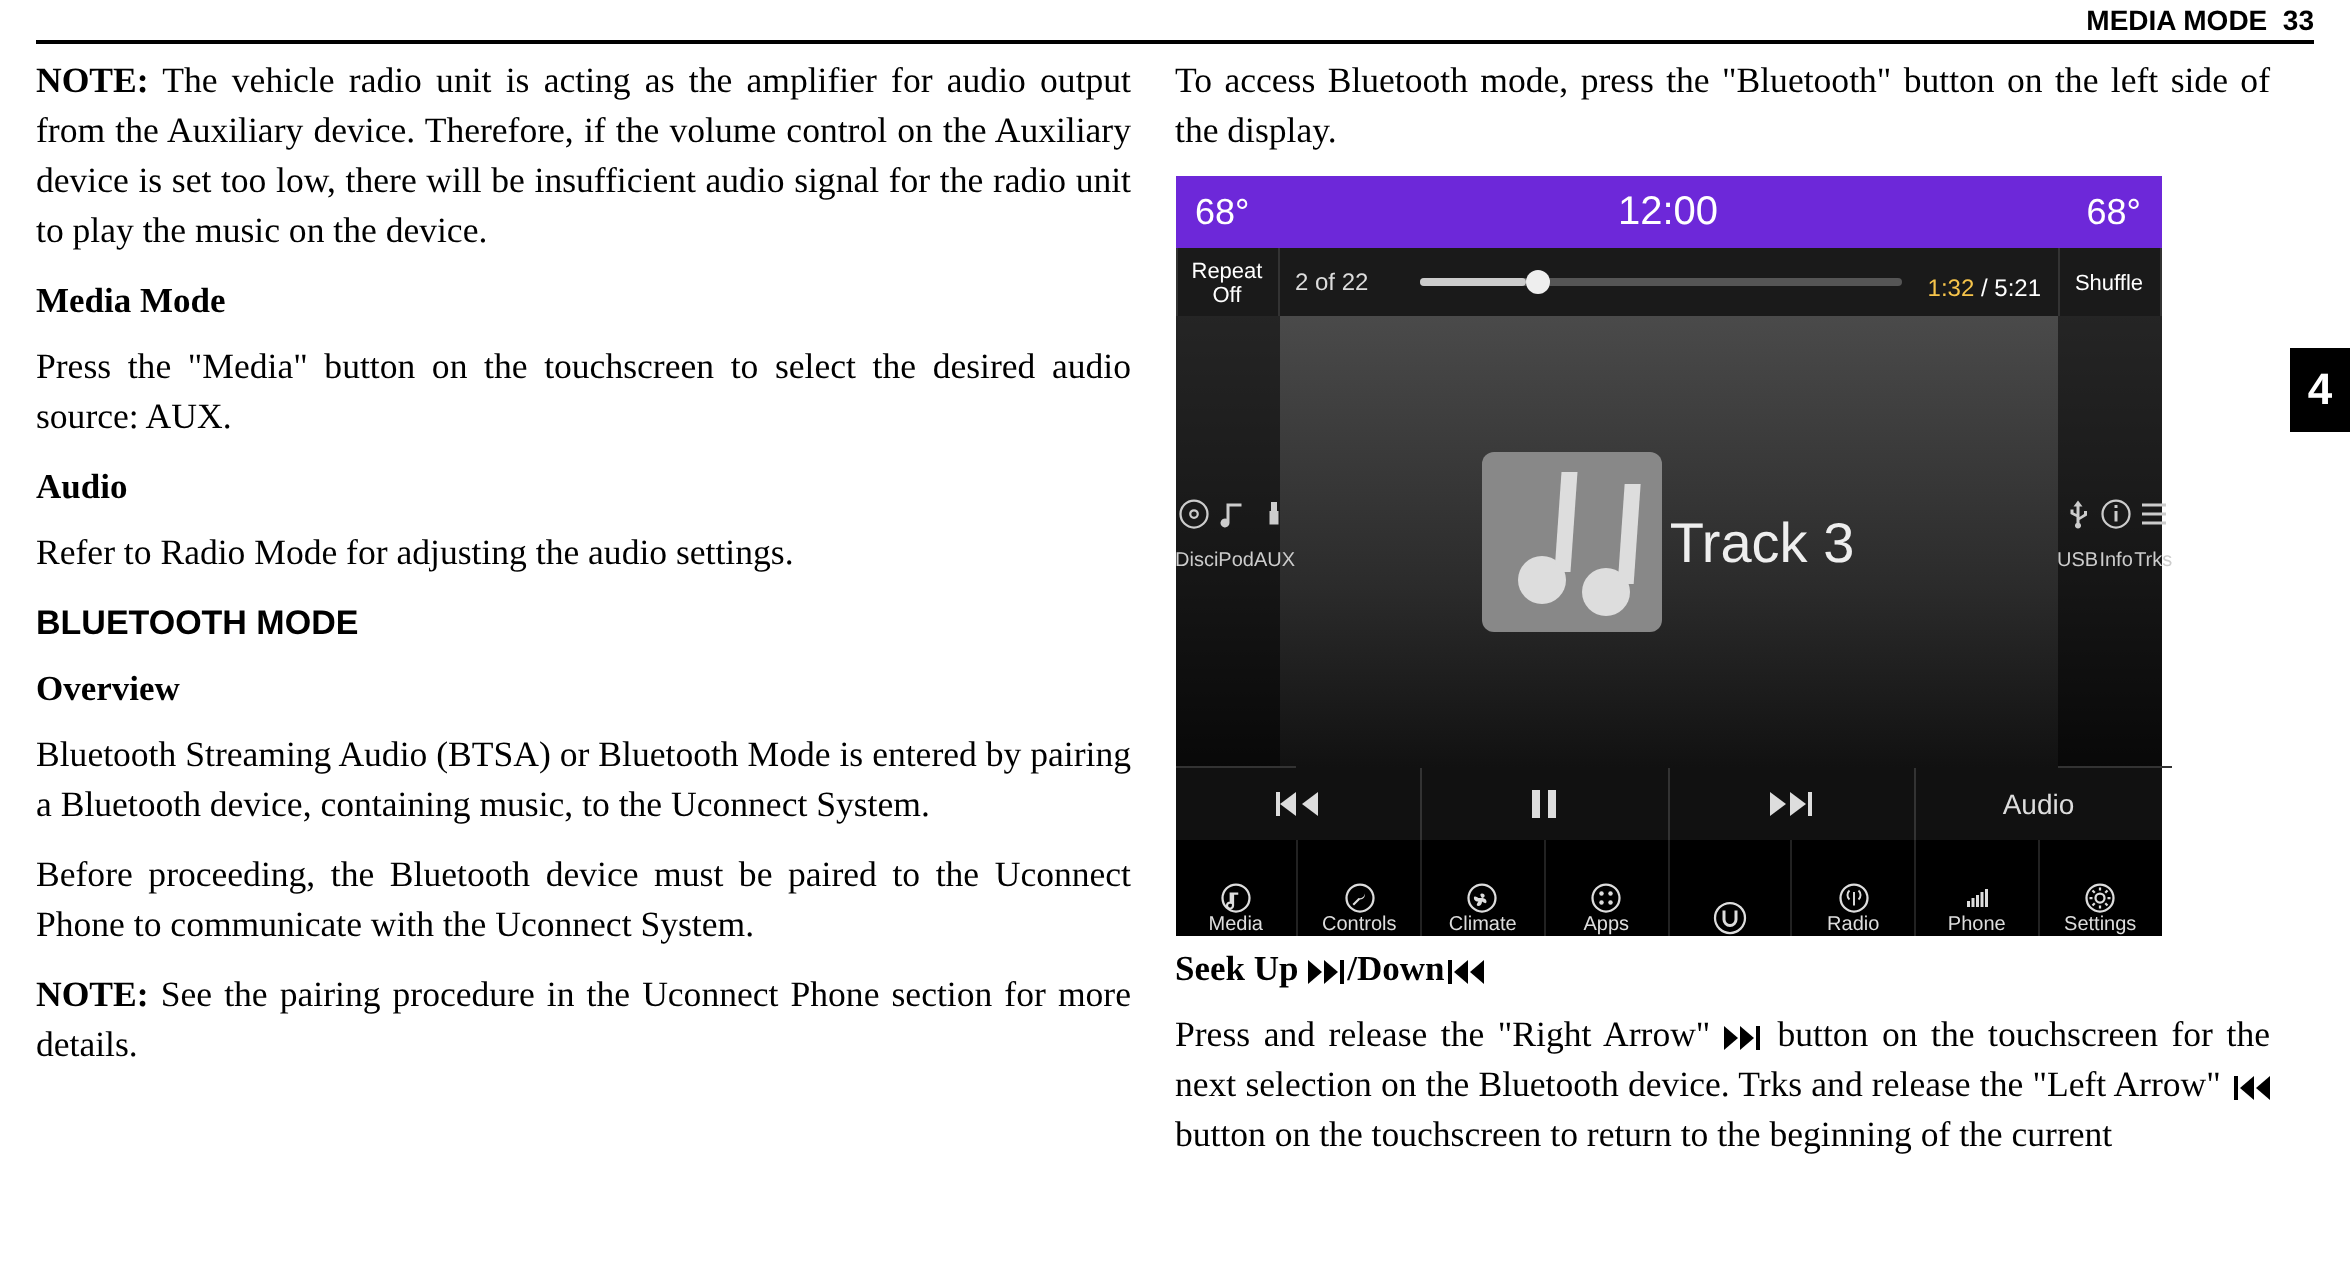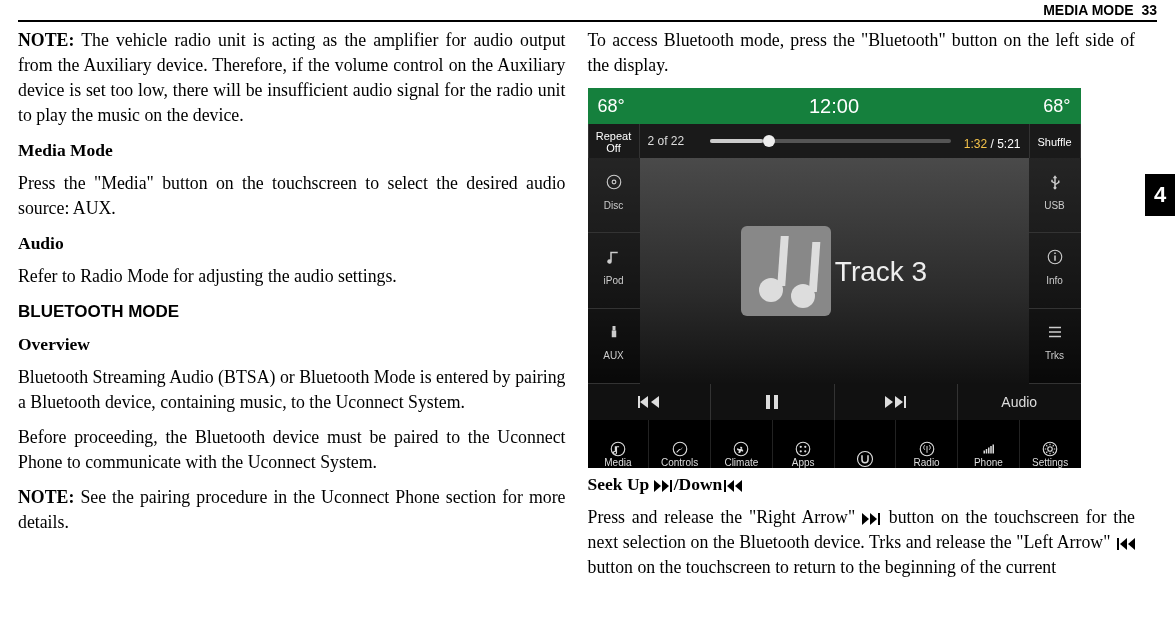--- a/index.html
+++ b/index.html
@@ -73,21 +73,21 @@
     margin-top: 2px;
     margin-bottom: 4px;
   }
   .u-statusbar {
     height: 36px;
     display: flex;
     align-items: center;
     justify-content: space-between;
     padding: 0 10px;
     font-size: 18px;
-    background: #15803d;
+    background: #6d28d9;
   }
   .u-statusbar .time { font-size: 20px; }
   .u-row2 {
     height: 34px;
     display: flex;
     align-items: stretch;
     background: #1a1a1a;
     font-size: 11px;
   }
   .u-row2 .end {
@@ -135,21 +135,21 @@
   .u-row2 .timetext .elapsed { color: #f6c44b; }
   .u-main {
     position: absolute;
     top: 70px; left: 0; right: 0; bottom: 84px;
     background: linear-gradient(#4a4a4a, #2b2b2b 60%, #111);
     display: flex;
   }
   .u-leftcol, .u-rightcol {
     width: 52px;
     display: flex;
-    flex-direction: column;
+    flex-direction: row;
     background: rgba(0,0,0,0.5);
   }
   .u-src {
     flex: 1;
     display: flex;
     flex-direction: column;
     align-items: center;
     justify-content: center;
     font-size: 10px;
     border-bottom: 1px solid #333;

